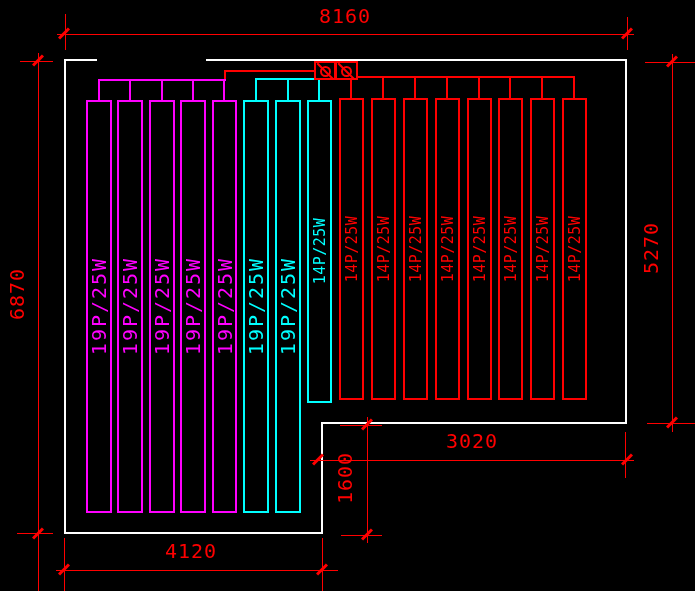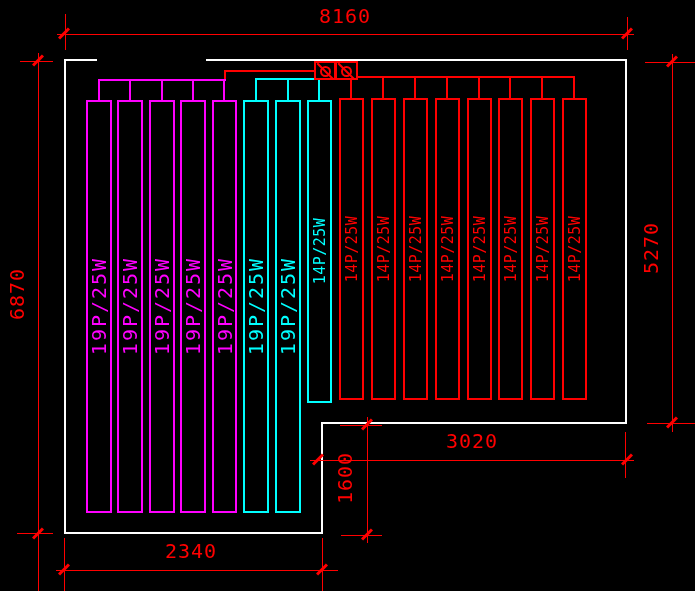--- a/index.html
+++ b/index.html
@@ -65,21 +65,21 @@
   <div class="dline" style="left:341px;top:535px;width:41px;height:1px;"></div>
   <div class="tick" style="left:360px;top:423px;"></div>
   <div class="tick" style="left:360px;top:533px;"></div>
   <div class="dim-text rot" style="left:345px;top:478px;">1600</div>
 
   <div class="dline" style="left:56px;top:570px;width:282px;height:1px;"></div>
   <div class="dline" style="left:64px;top:538px;width:1px;height:53px;"></div>
   <div class="dline" style="left:322px;top:538px;width:1px;height:53px;"></div>
   <div class="tick" style="left:57px;top:568px;"></div>
   <div class="tick" style="left:315px;top:568px;"></div>
-  <div class="dim-text" style="left:191px;top:551px;">2340</div>
+  <div class="dim-text" style="left:191px;top:551px;">4120</div>
 
   <div class="pipe" style="left:224px;top:70px;width:91px;height:2px;background:#ff0000;"></div>
   <div class="pipe" style="left:224px;top:70px;width:2px;height:11px;background:#ff0000;"></div>
 
   <div class="pipe" style="left:98px;top:79px;width:128px;height:2px;background:#ff00ff;"></div>
   <div class="pipe" style="left:98px;top:79px;width:2px;height:21px;background:#ff00ff;"></div>
   <div class="pipe" style="left:129px;top:79px;width:2px;height:21px;background:#ff00ff;"></div>
   <div class="pipe" style="left:161px;top:79px;width:2px;height:21px;background:#ff00ff;"></div>
   <div class="pipe" style="left:192px;top:79px;width:2px;height:21px;background:#ff00ff;"></div>
   <div class="pipe" style="left:223px;top:79px;width:2px;height:21px;background:#ff00ff;"></div>

